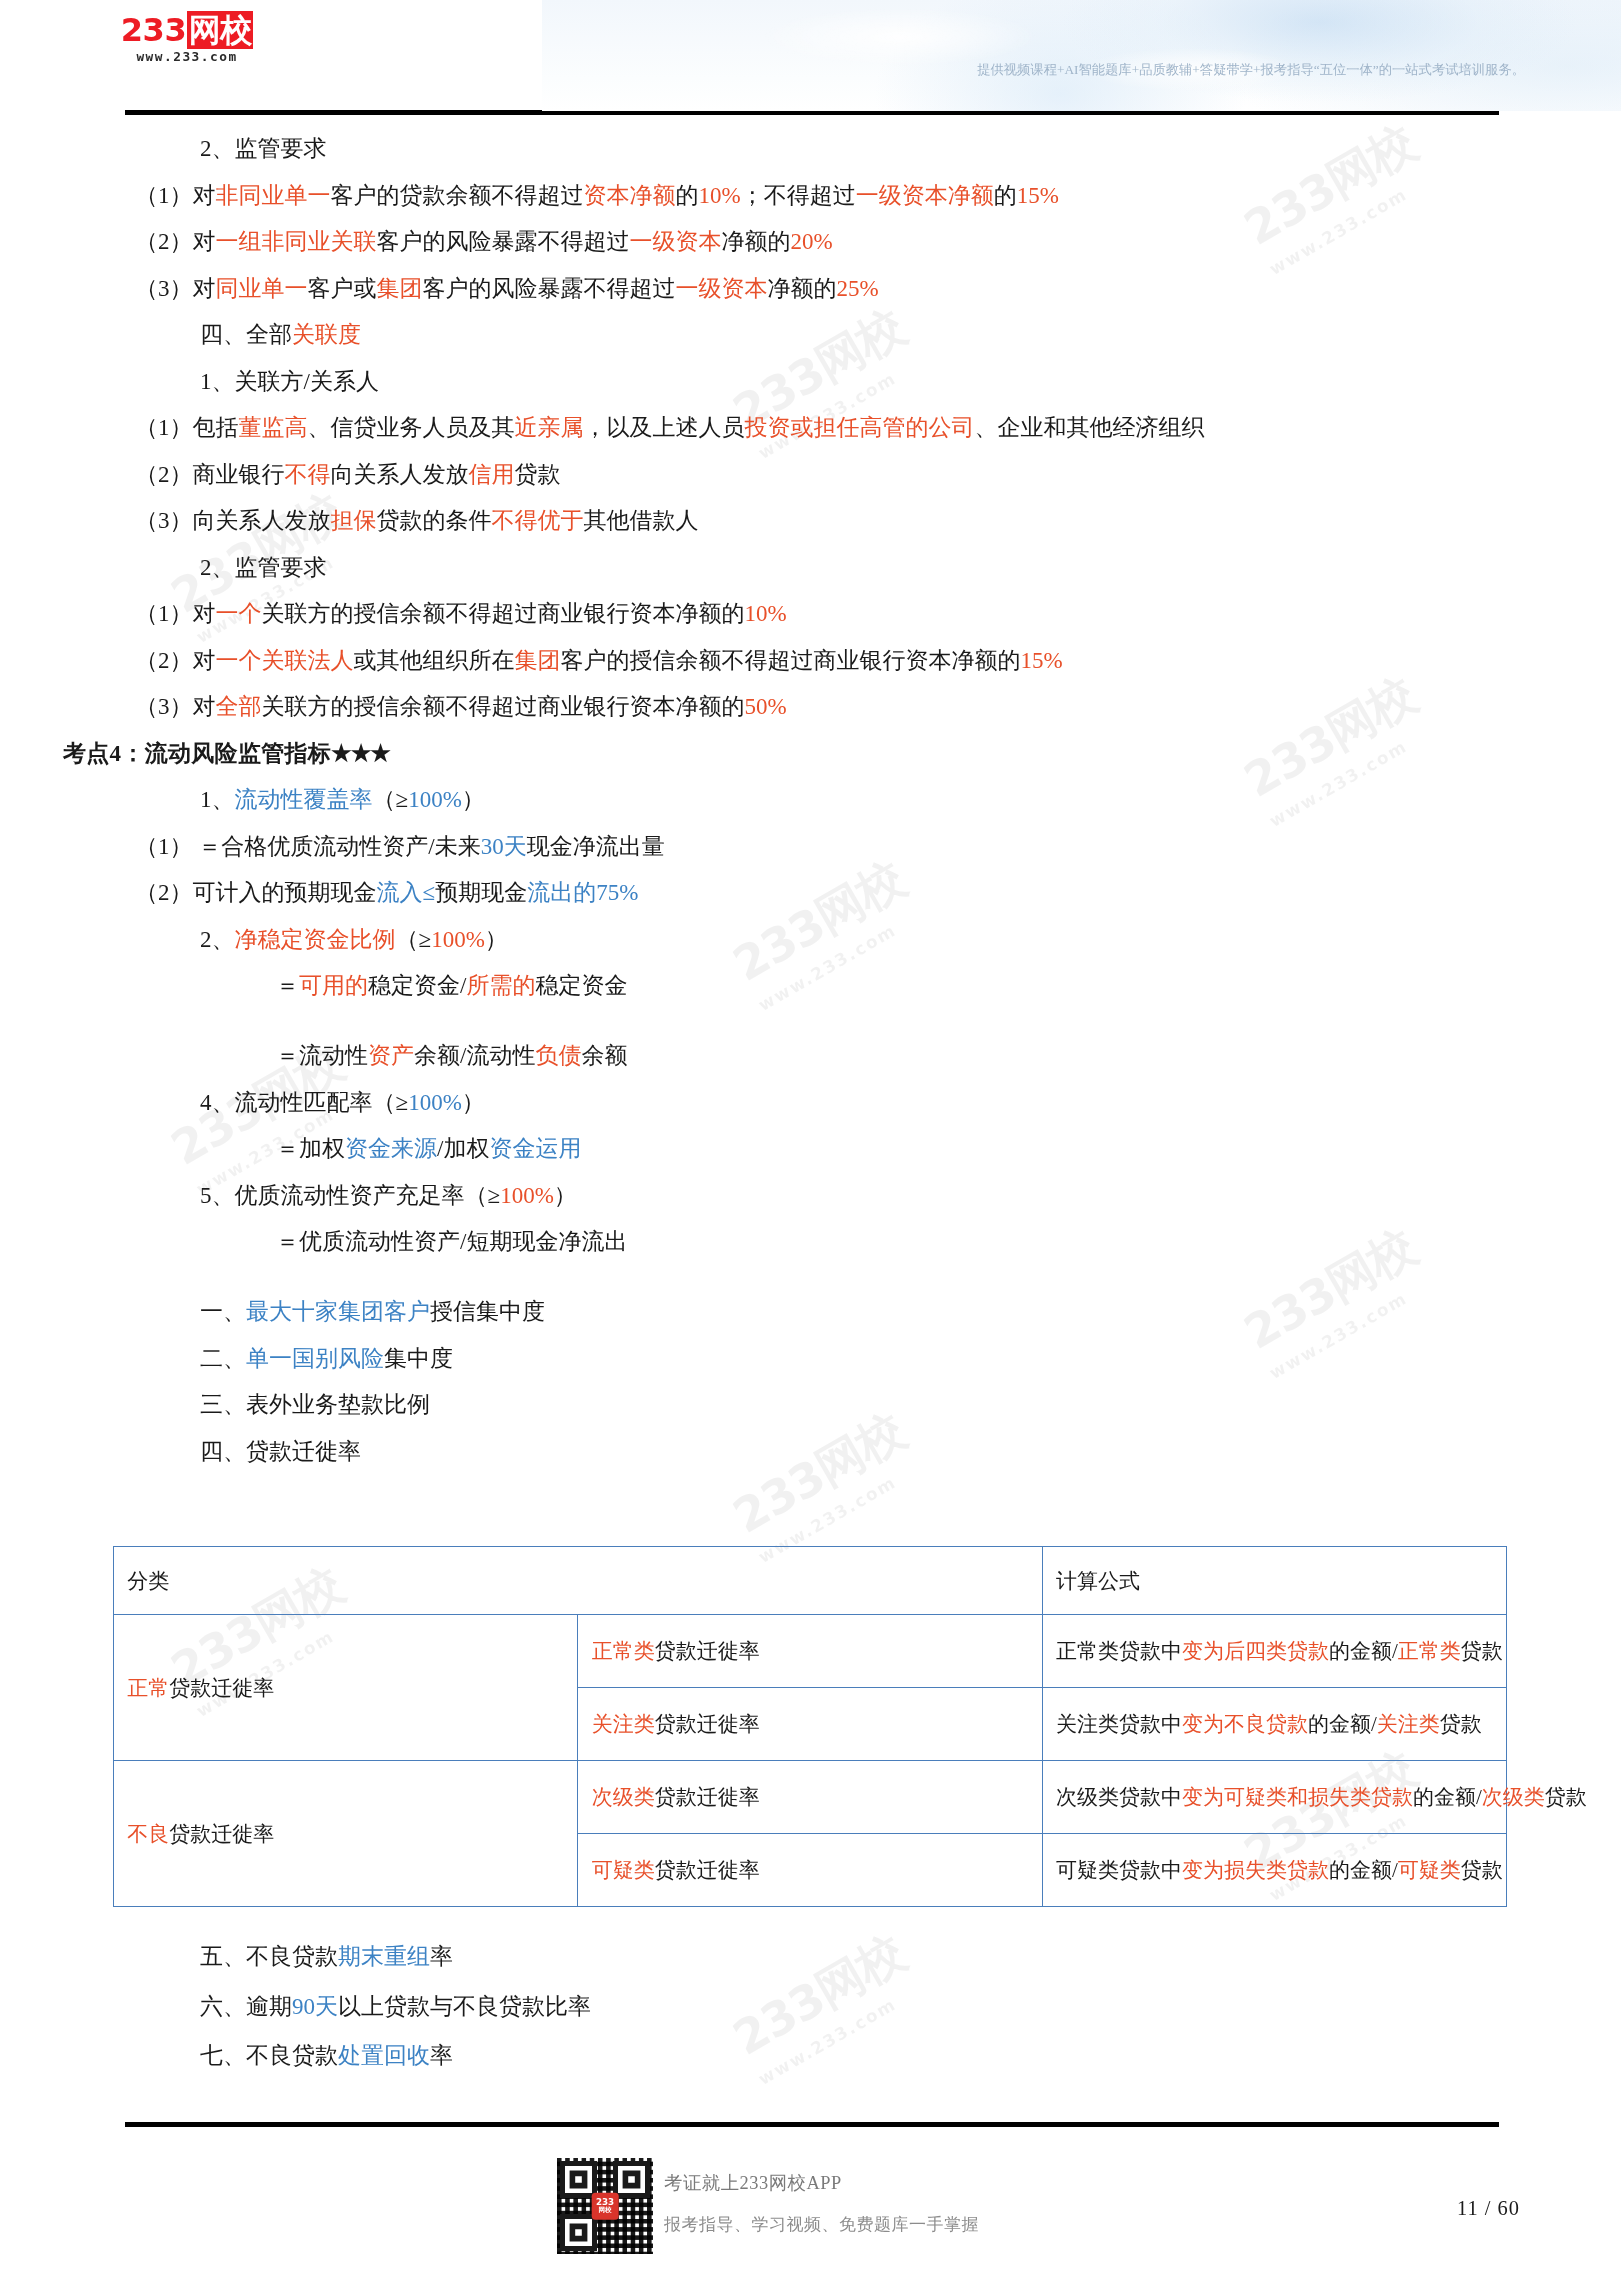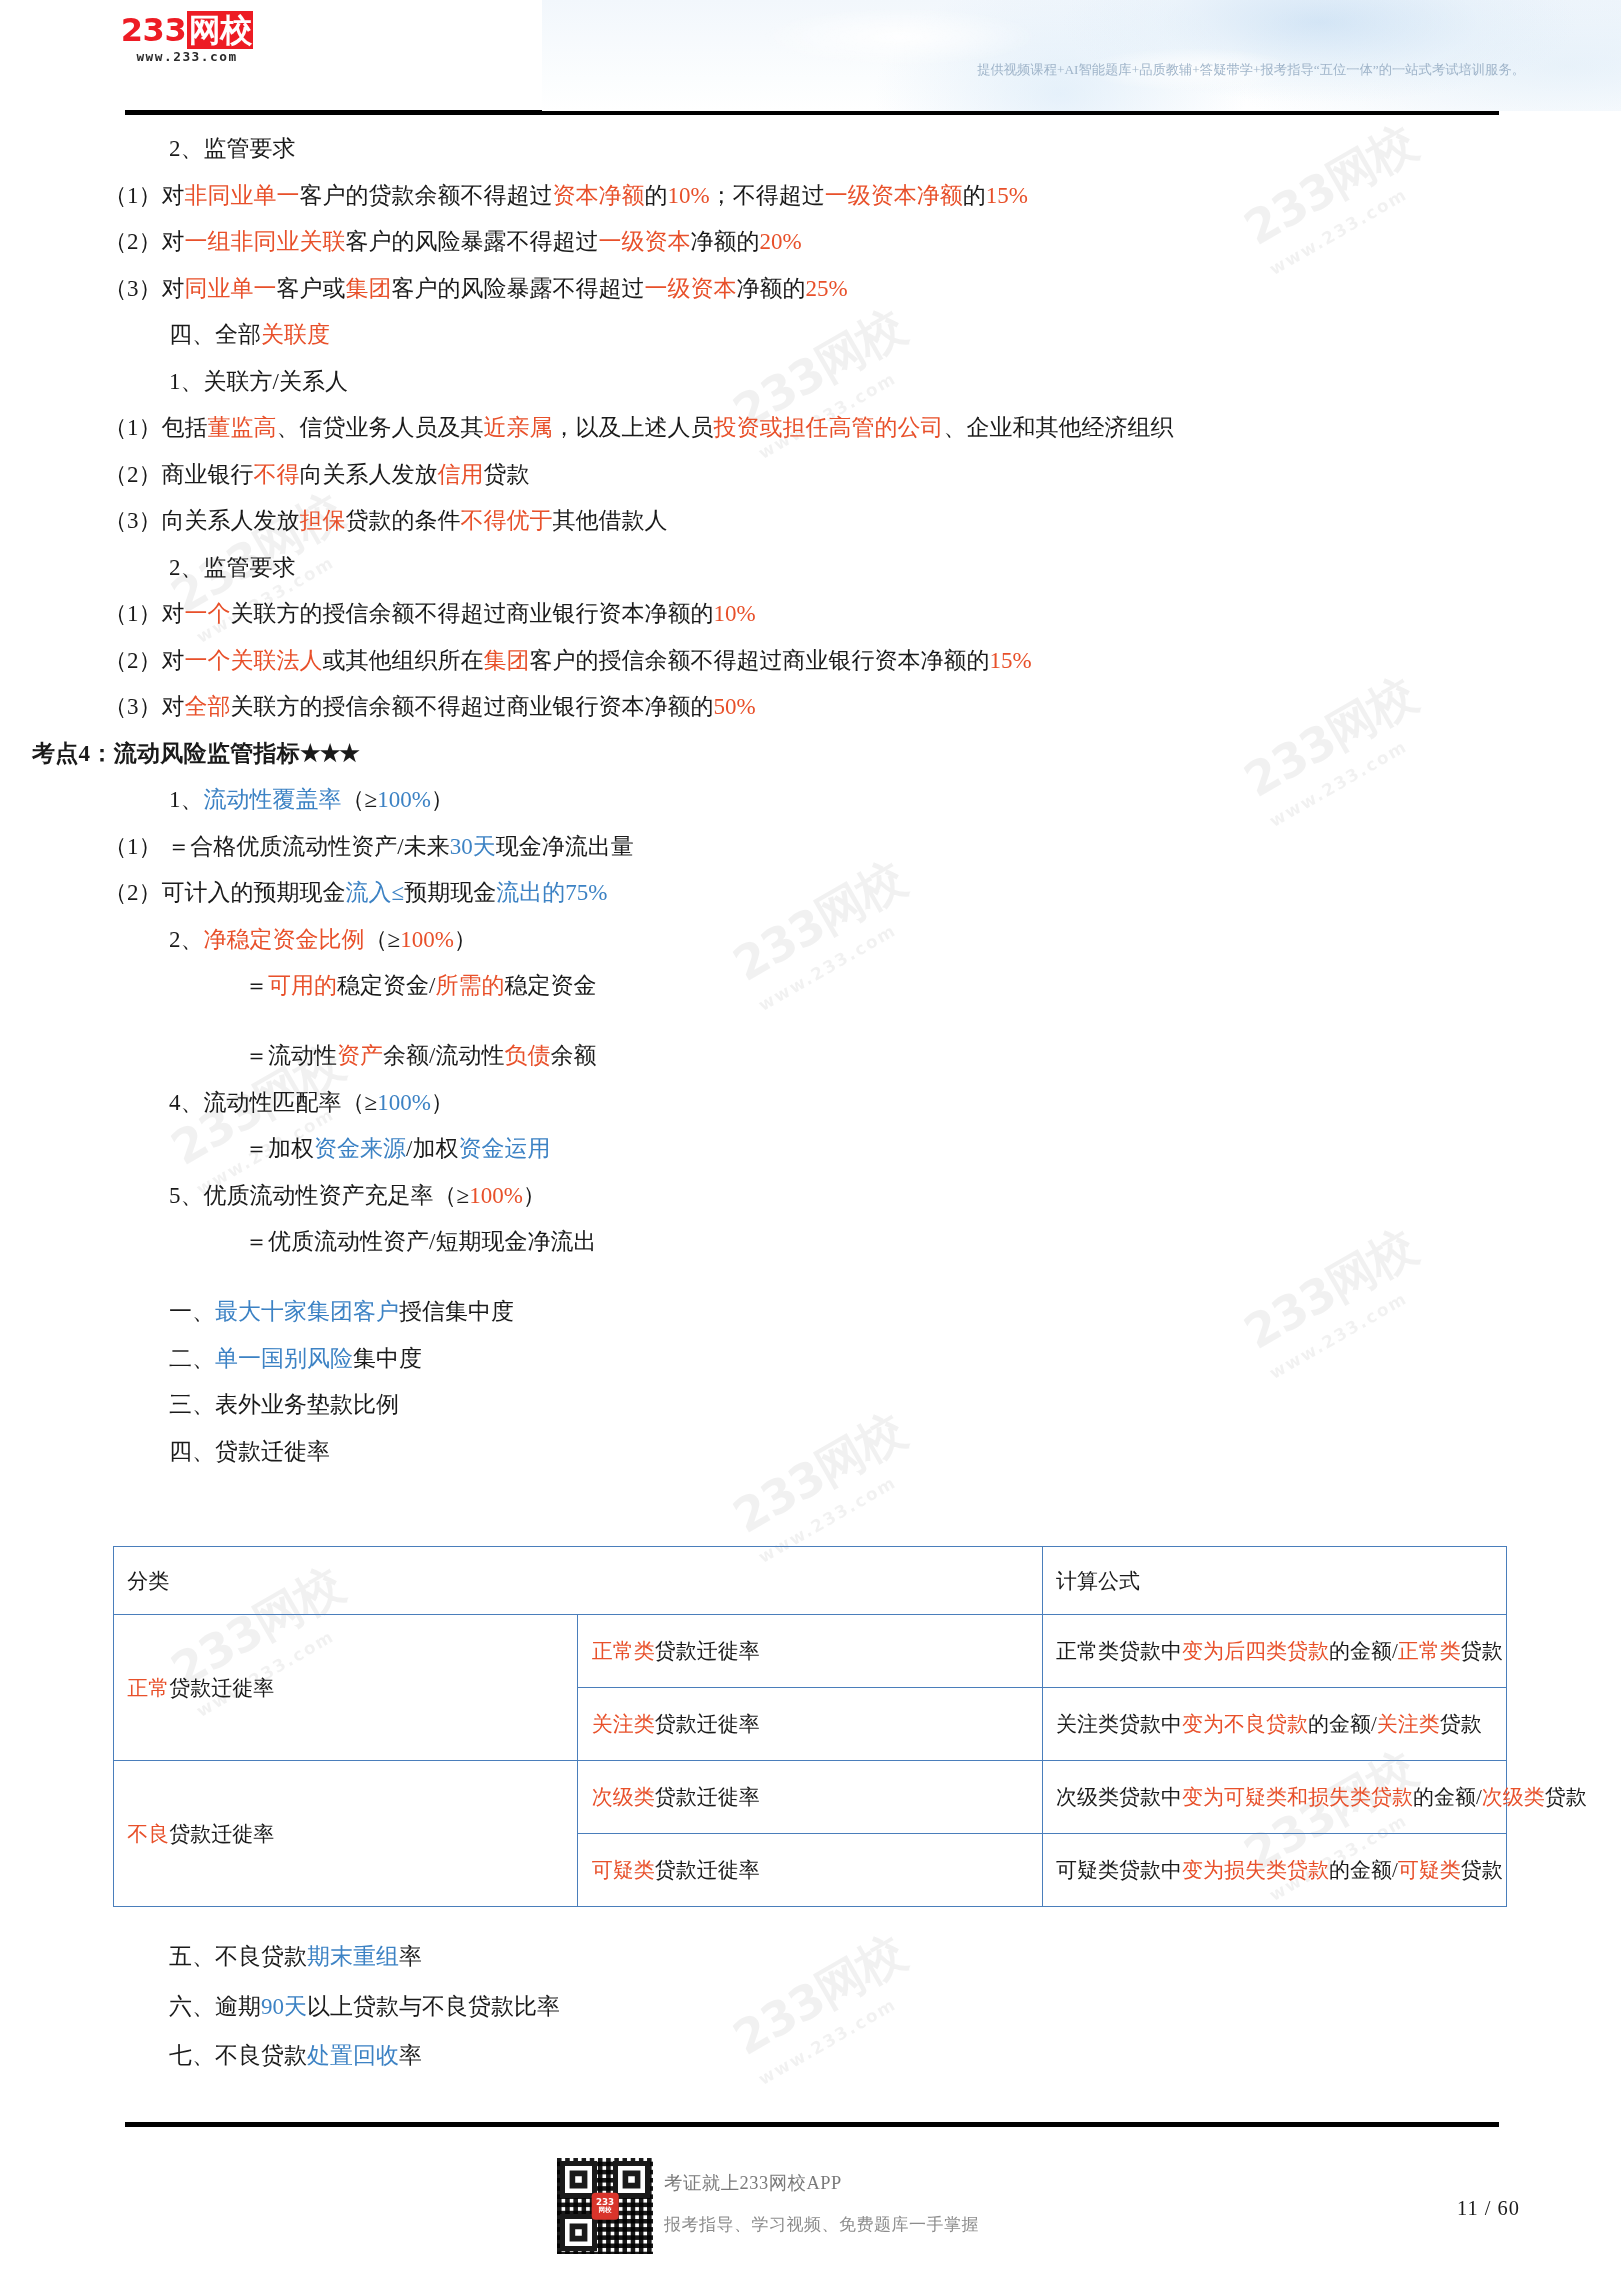--- a/index.html
+++ b/index.html
@@ -99,20 +99,21 @@
     left: 0; top: 137px;
     width: 1622px;
   }
   .line {
     position: relative;
     font-size: 23px;
     line-height: 1;
     color: #1a1a1a;
     white-space: nowrap;
     font-family: "Liberation Serif", "DejaVu Serif", serif;
+    margin-left: 31px;
   }
   .ind0 { padding-left: 169px; }   
   .ind1 { padding-left: 104px; }   
   .ind2 { padding-left: 245px; }   
   .ind-h { padding-left: 169px; }  
 
   .r { color: #e8502a; }
   .b { color: #3c82c4; }
   .k { color: #1a1a1a; }
 

